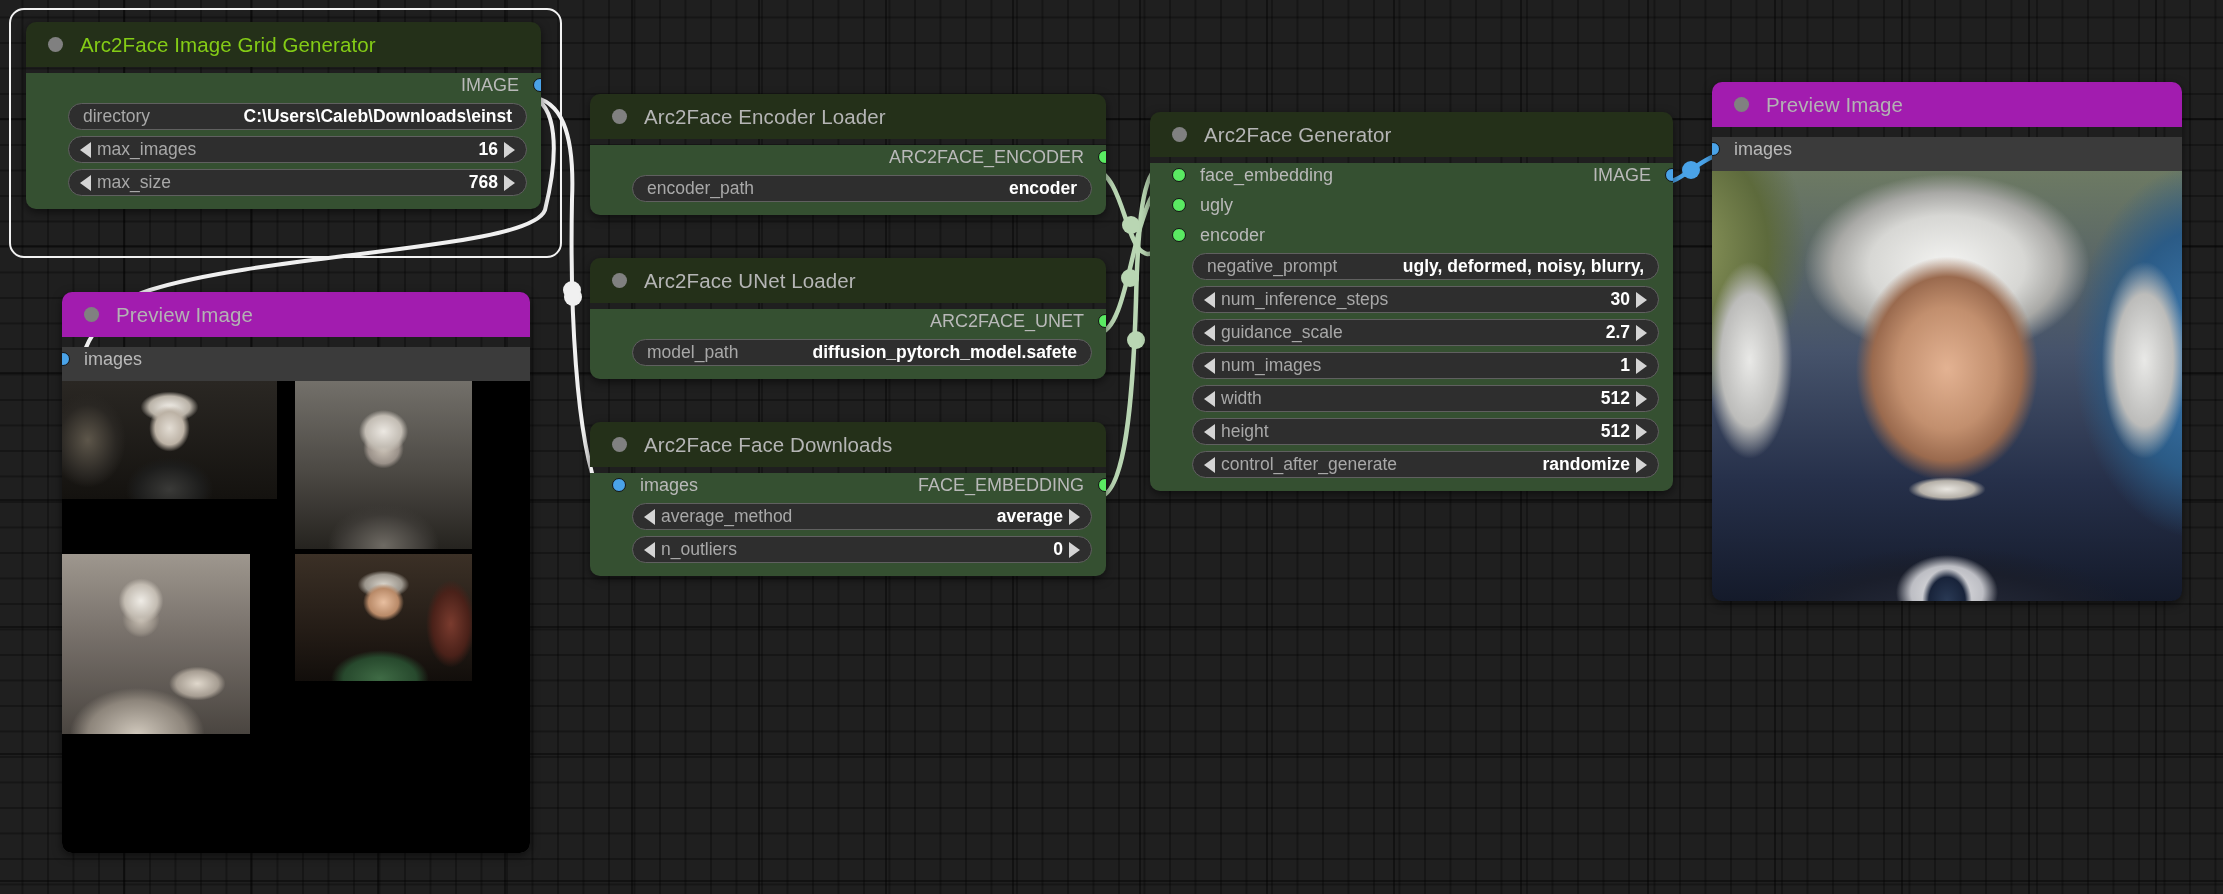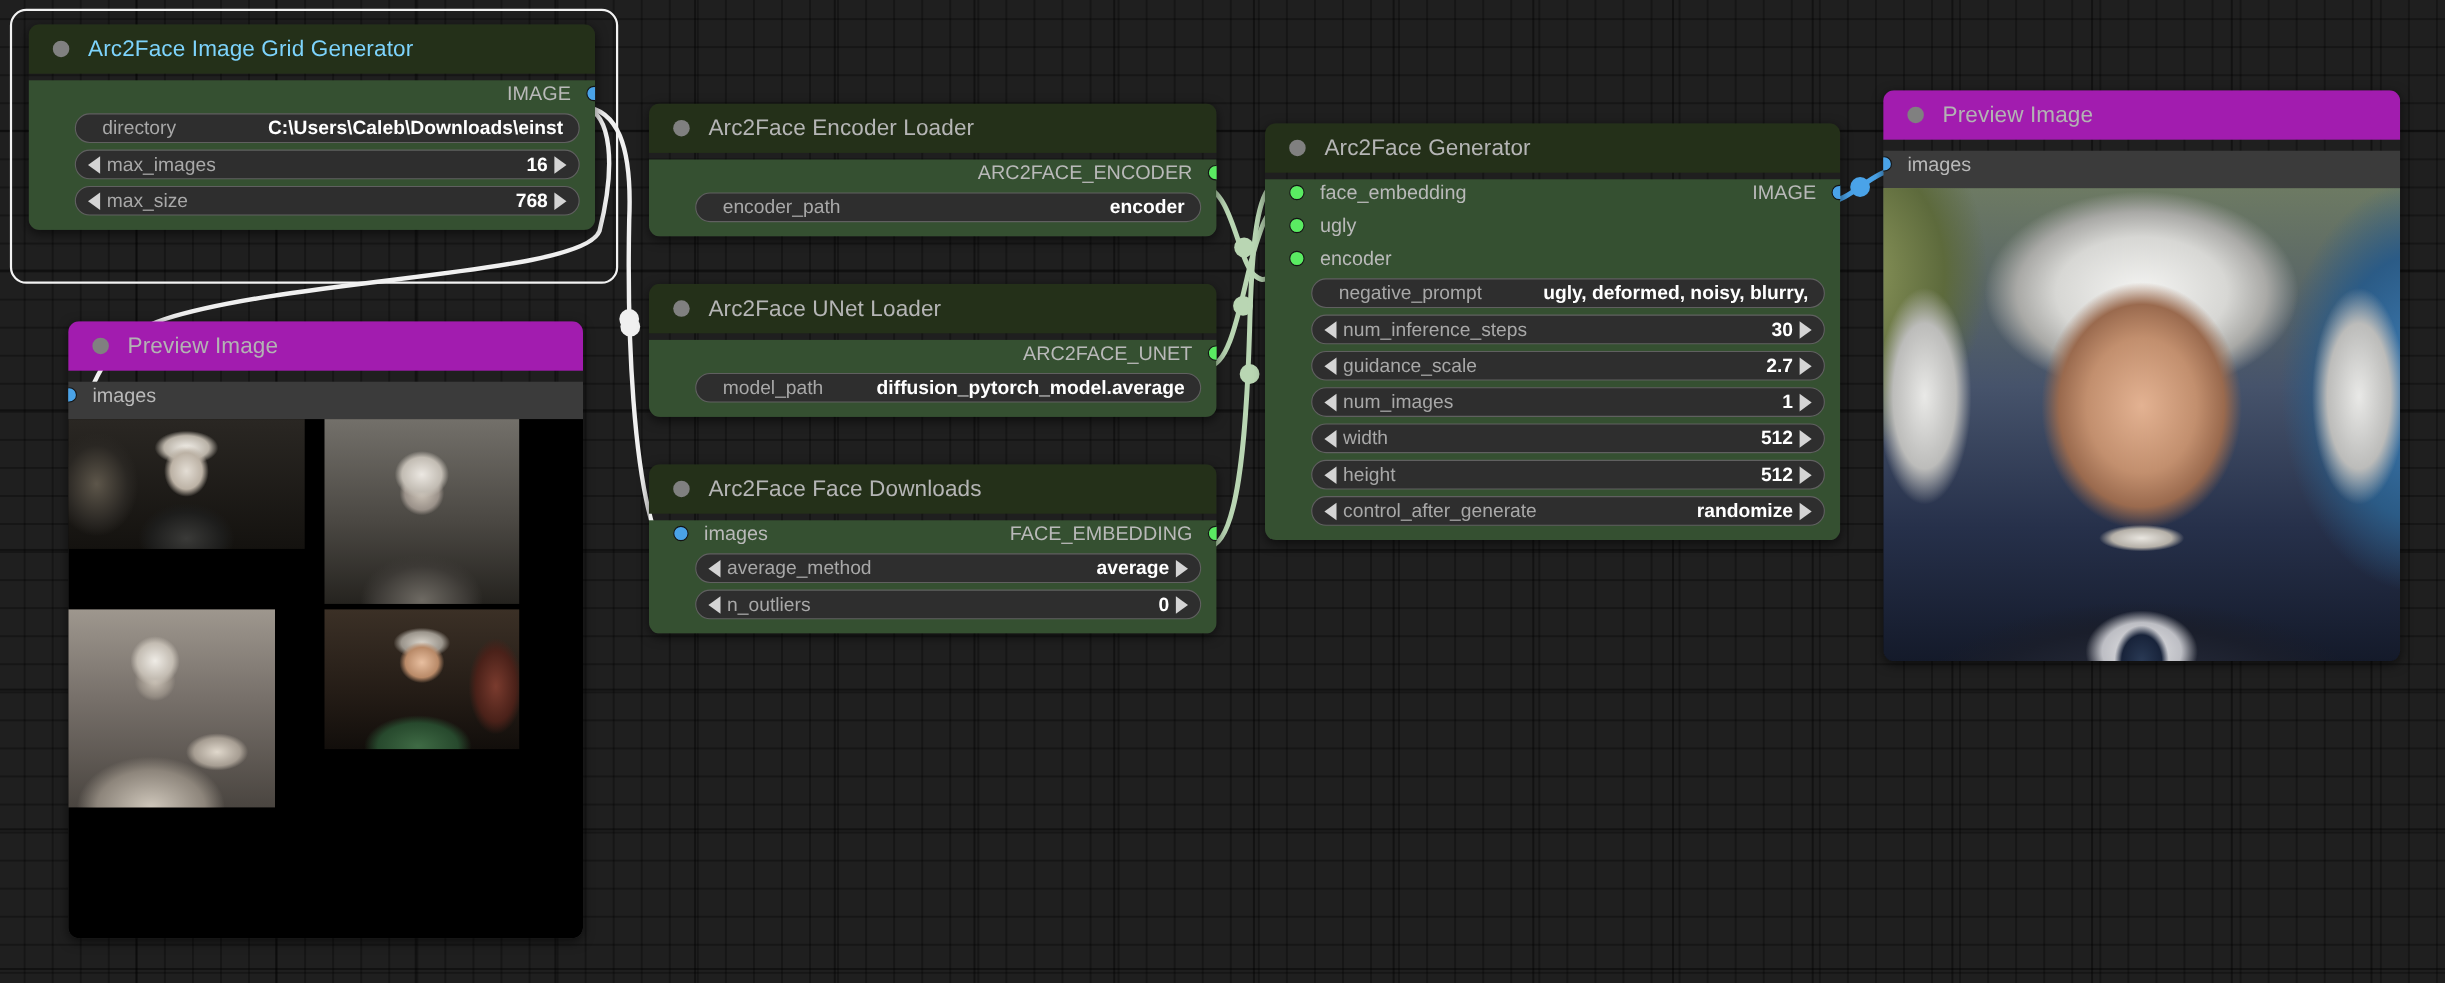--- a/index.html
+++ b/index.html
@@ -55,21 +55,21 @@
     margin-left: 17px;
     font-size: 20.5px;
     letter-spacing: .1px;
   }
   .node-body { padding: 0 0 13px 0; }
 
   
   .node.green .node-header { background: #243019; }
   .node.green .node-body   { background: #355031; padding-left: 28px; }
   .node.green .node-title  { color: #e6e6e6; }
-  .node.green.bright .node-title { color: #7dd3fc; }
+  .node.green.bright .node-title { color: #84cc16; }
   .node.green.dim .node-title { color: #b5b5b5; }
 
   
   .node.grey .node-header { background: #a21caf; }
   .node.grey .node-body   { background: #3b3b3b; }
   .node.grey .node-title  { color: #b3b3b3; }
 
   
   .sel-ring {
     position: absolute;
@@ -113,21 +113,21 @@
     background: #2e2e2e;
     border: 1.2px solid #606060;
     border-radius: 14px;
     display: flex;
     align-items: center;
     box-sizing: border-box;
     font-size: 17.5px;
   }
   .wname {
     color: #a8a8a8;
-    margin-left: 24px;
+    margin-left: 14px;
     white-space: nowrap;
     overflow: hidden;
   }
   .widget.combo .wname { margin-left: 6px; }
   .wval {
     color: #ffffff;
     margin-left: auto;
     font-weight: bold;
     white-space: nowrap;
     overflow: hidden;
@@ -237,21 +237,21 @@
     <div class="node-dot"></div>
     <div class="node-title">Arc2Face UNet Loader</div>
   </div>
   <div class="node-body">
     <div class="slot-row row-both">
       <span class="slot-label out">ARC2FACE_UNET</span>
       <span class="slot-dot out" style="background:#5aeb62"></span>
     </div>
     <div class="widget text">
       <span class="wname">model_path</span>
-      <span class="wval">diffusion_pytorch_model.average</span>
+      <span class="wval">diffusion_pytorch_model.safete</span>
     </div>
   </div>
 </div>
 
 <div class="node green dim" style="left:590px; top:422px; width:516px;">
   <div class="node-header">
     <div class="node-dot"></div>
     <div class="node-title">Arc2Face Face Downloads</div>
   </div>
   <div class="node-body">

